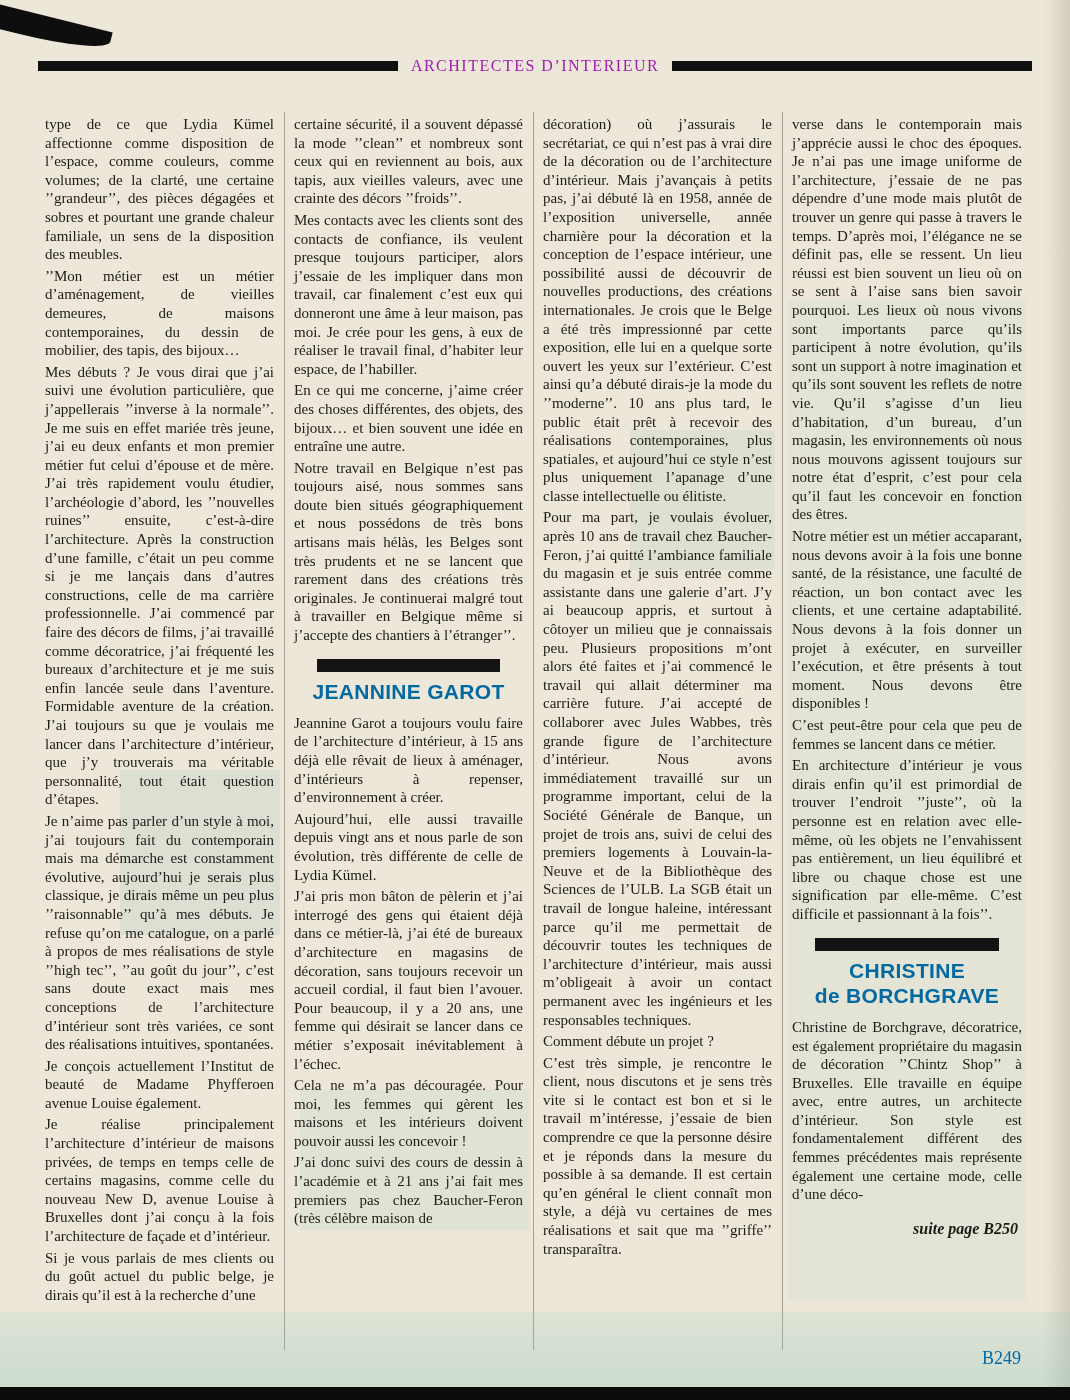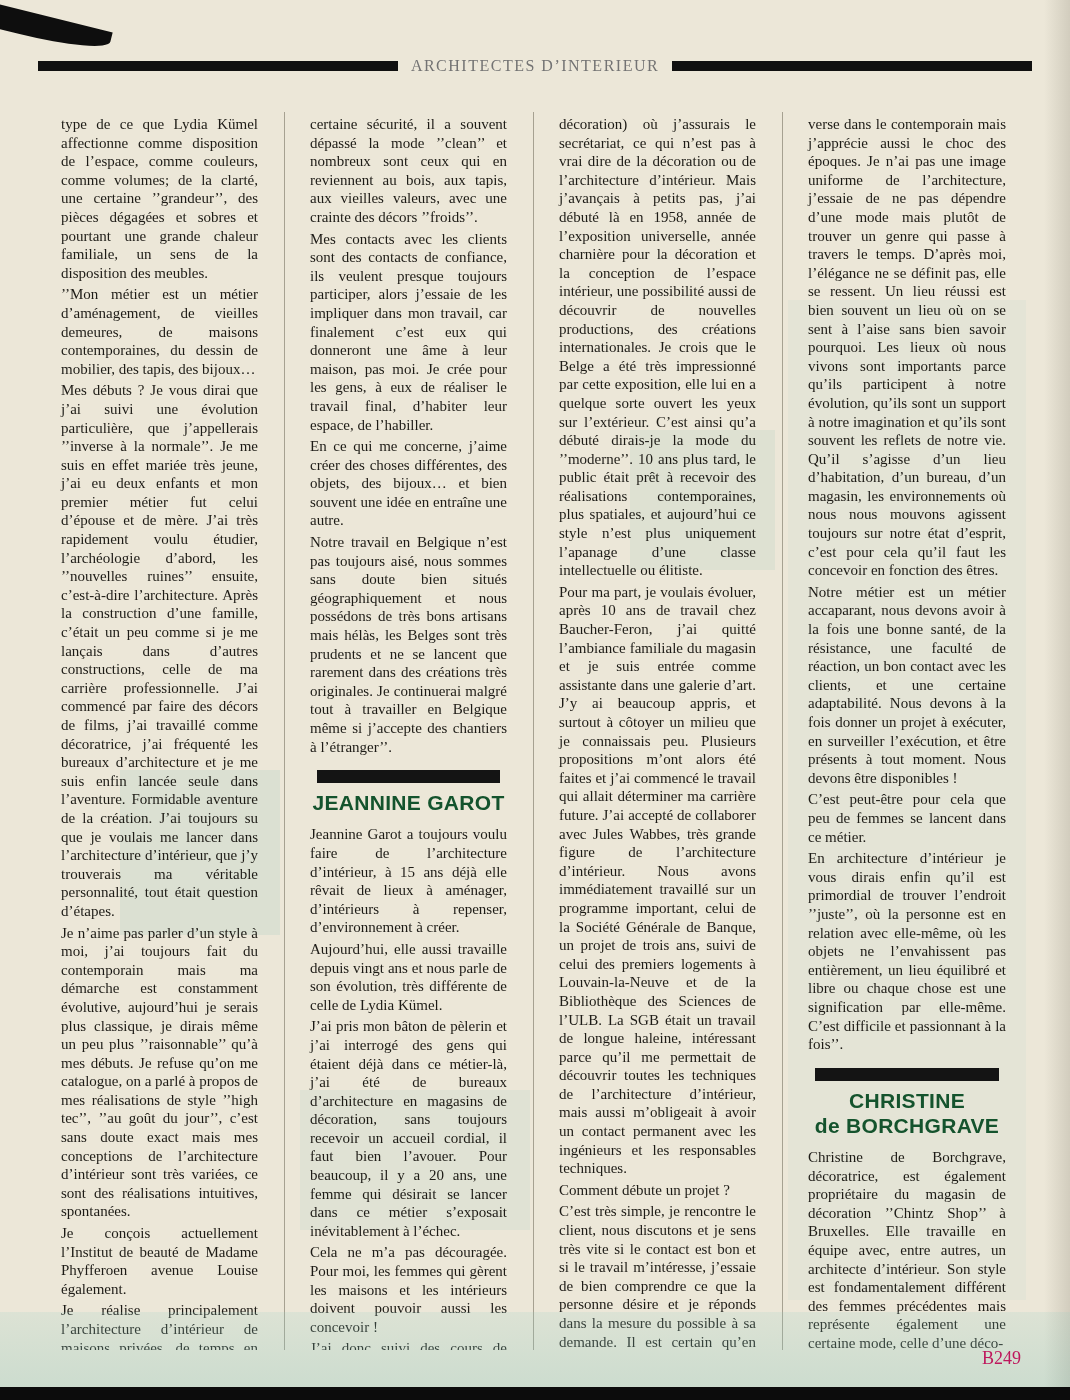--- a/index.html
+++ b/index.html
@@ -32,49 +32,49 @@
     position:absolute;left:0;top:1312px;width:100%;height:75px;
     background:linear-gradient(to bottom, rgba(150,205,195,0.18), rgba(130,195,185,0.30));
   }
   
   .header{
     position:absolute;left:38px;top:56px;width:994px;height:20px;
     display:flex;align-items:center;
   }
   .header .bar{height:10px;background:#101010;flex:1;}
   .header .title{
-    padding:0 13px;font-size:16px;letter-spacing:1.5px;color:#737373;
+    padding:0 13px;font-size:16px;letter-spacing:1.5px;color:#a21caf;
     white-space:nowrap;
   }
   
   .columns{
     position:absolute;left:36px;top:112px;width:996px;height:1238px;
     display:grid;grid-template-columns:1fr 1fr 1fr 1fr;
     overflow:hidden;
   }
   .col{
     padding:3px 10px 0 9px;
     font-size:15px;line-height:18.6px;
     overflow:hidden;
   }
   .col.rule{border-right:1px solid rgba(110,104,88,0.55);}
-  .para{margin:0 16px 3px;text-align:justify;}
+  .para{margin:0 0 3px;text-align:justify;}
   .section-heading{margin:14px 0 10px;}
   .heading-bar{height:13px;background:#141414;width:80%;margin:0 auto 7px;}
   .heading-text{
     font-family:"Liberation Sans", sans-serif;font-weight:bold;
-    font-size:21px;line-height:1.2;text-align:center;color:#14532d;
+    font-size:21px;line-height:1.2;text-align:center;color:#0369a1;
     white-space:pre-line;letter-spacing:0.3px;
   }
   .continuation{
     text-align:right;font-style:italic;font-weight:bold;
     font-size:16px;margin-top:16px;padding-right:4px;
   }
   .page-number{
-    position:absolute;left:982px;top:1348px;font-size:18px;color:#be185d;
+    position:absolute;left:982px;top:1348px;font-size:18px;color:#0369a1;
   }
 </style>
 </head>
 <body>
 
 <div class="page">
 
   <div class="corner-mark"></div>
   <div class="right-edge"></div>
 

